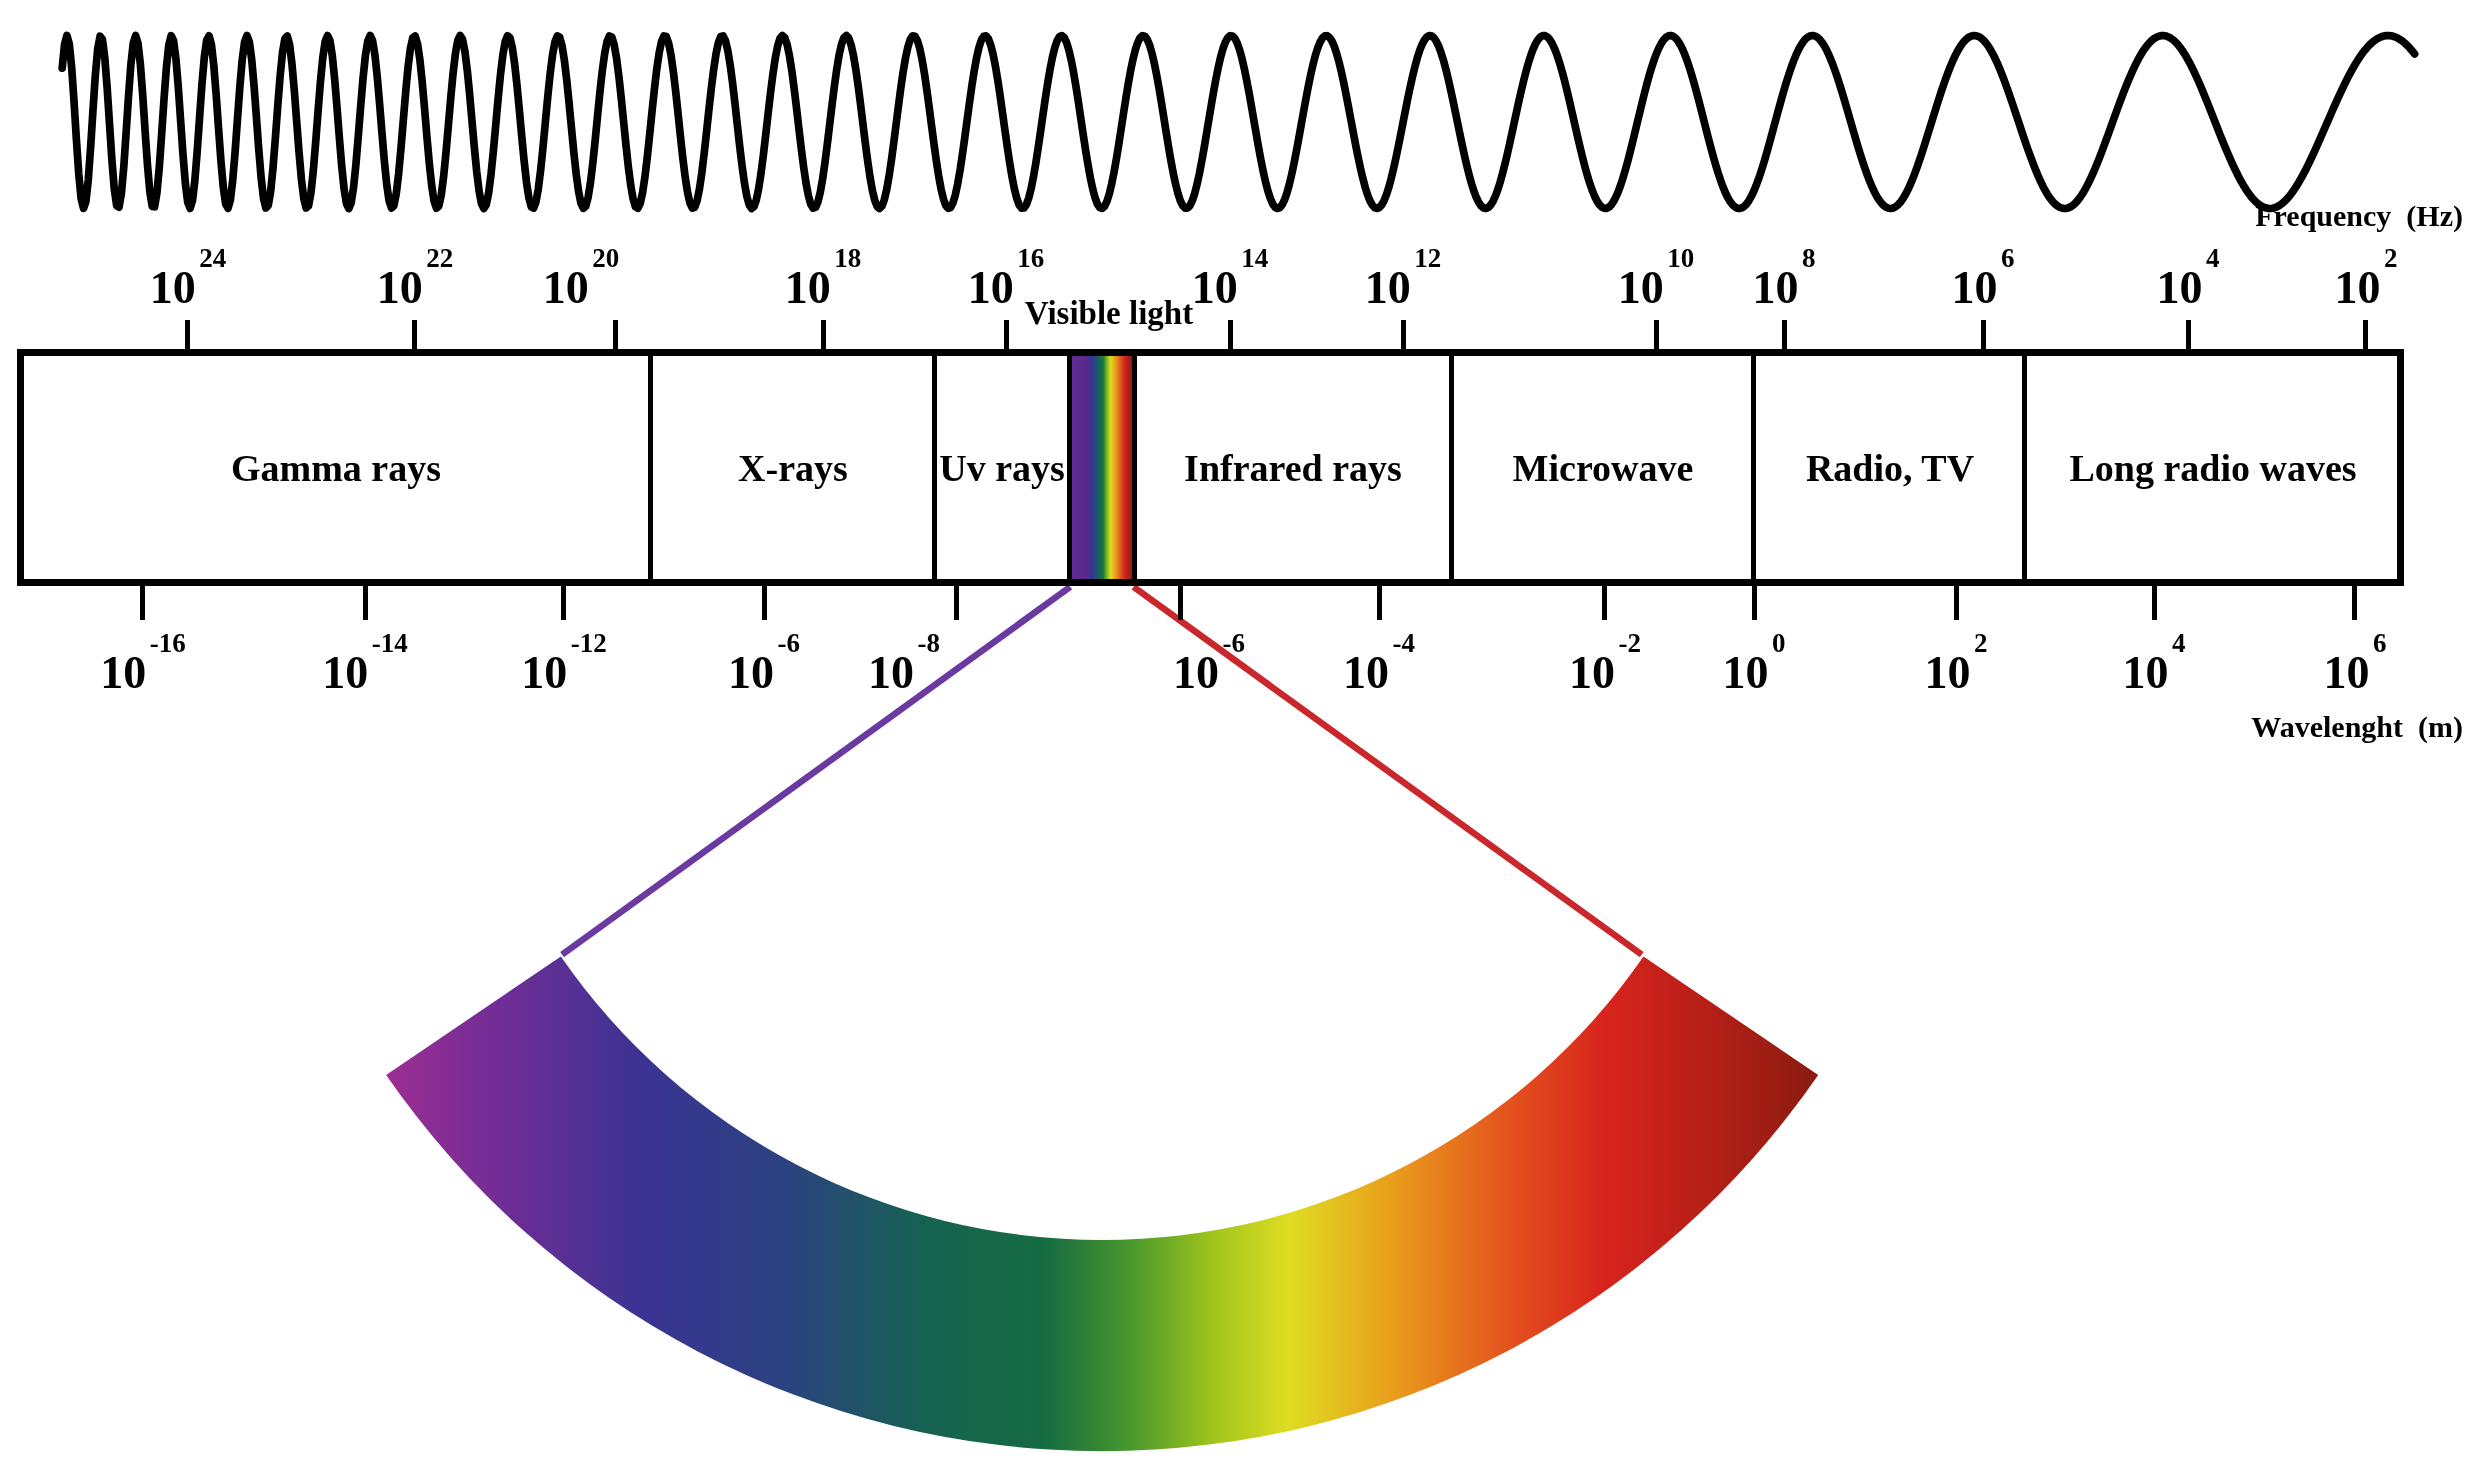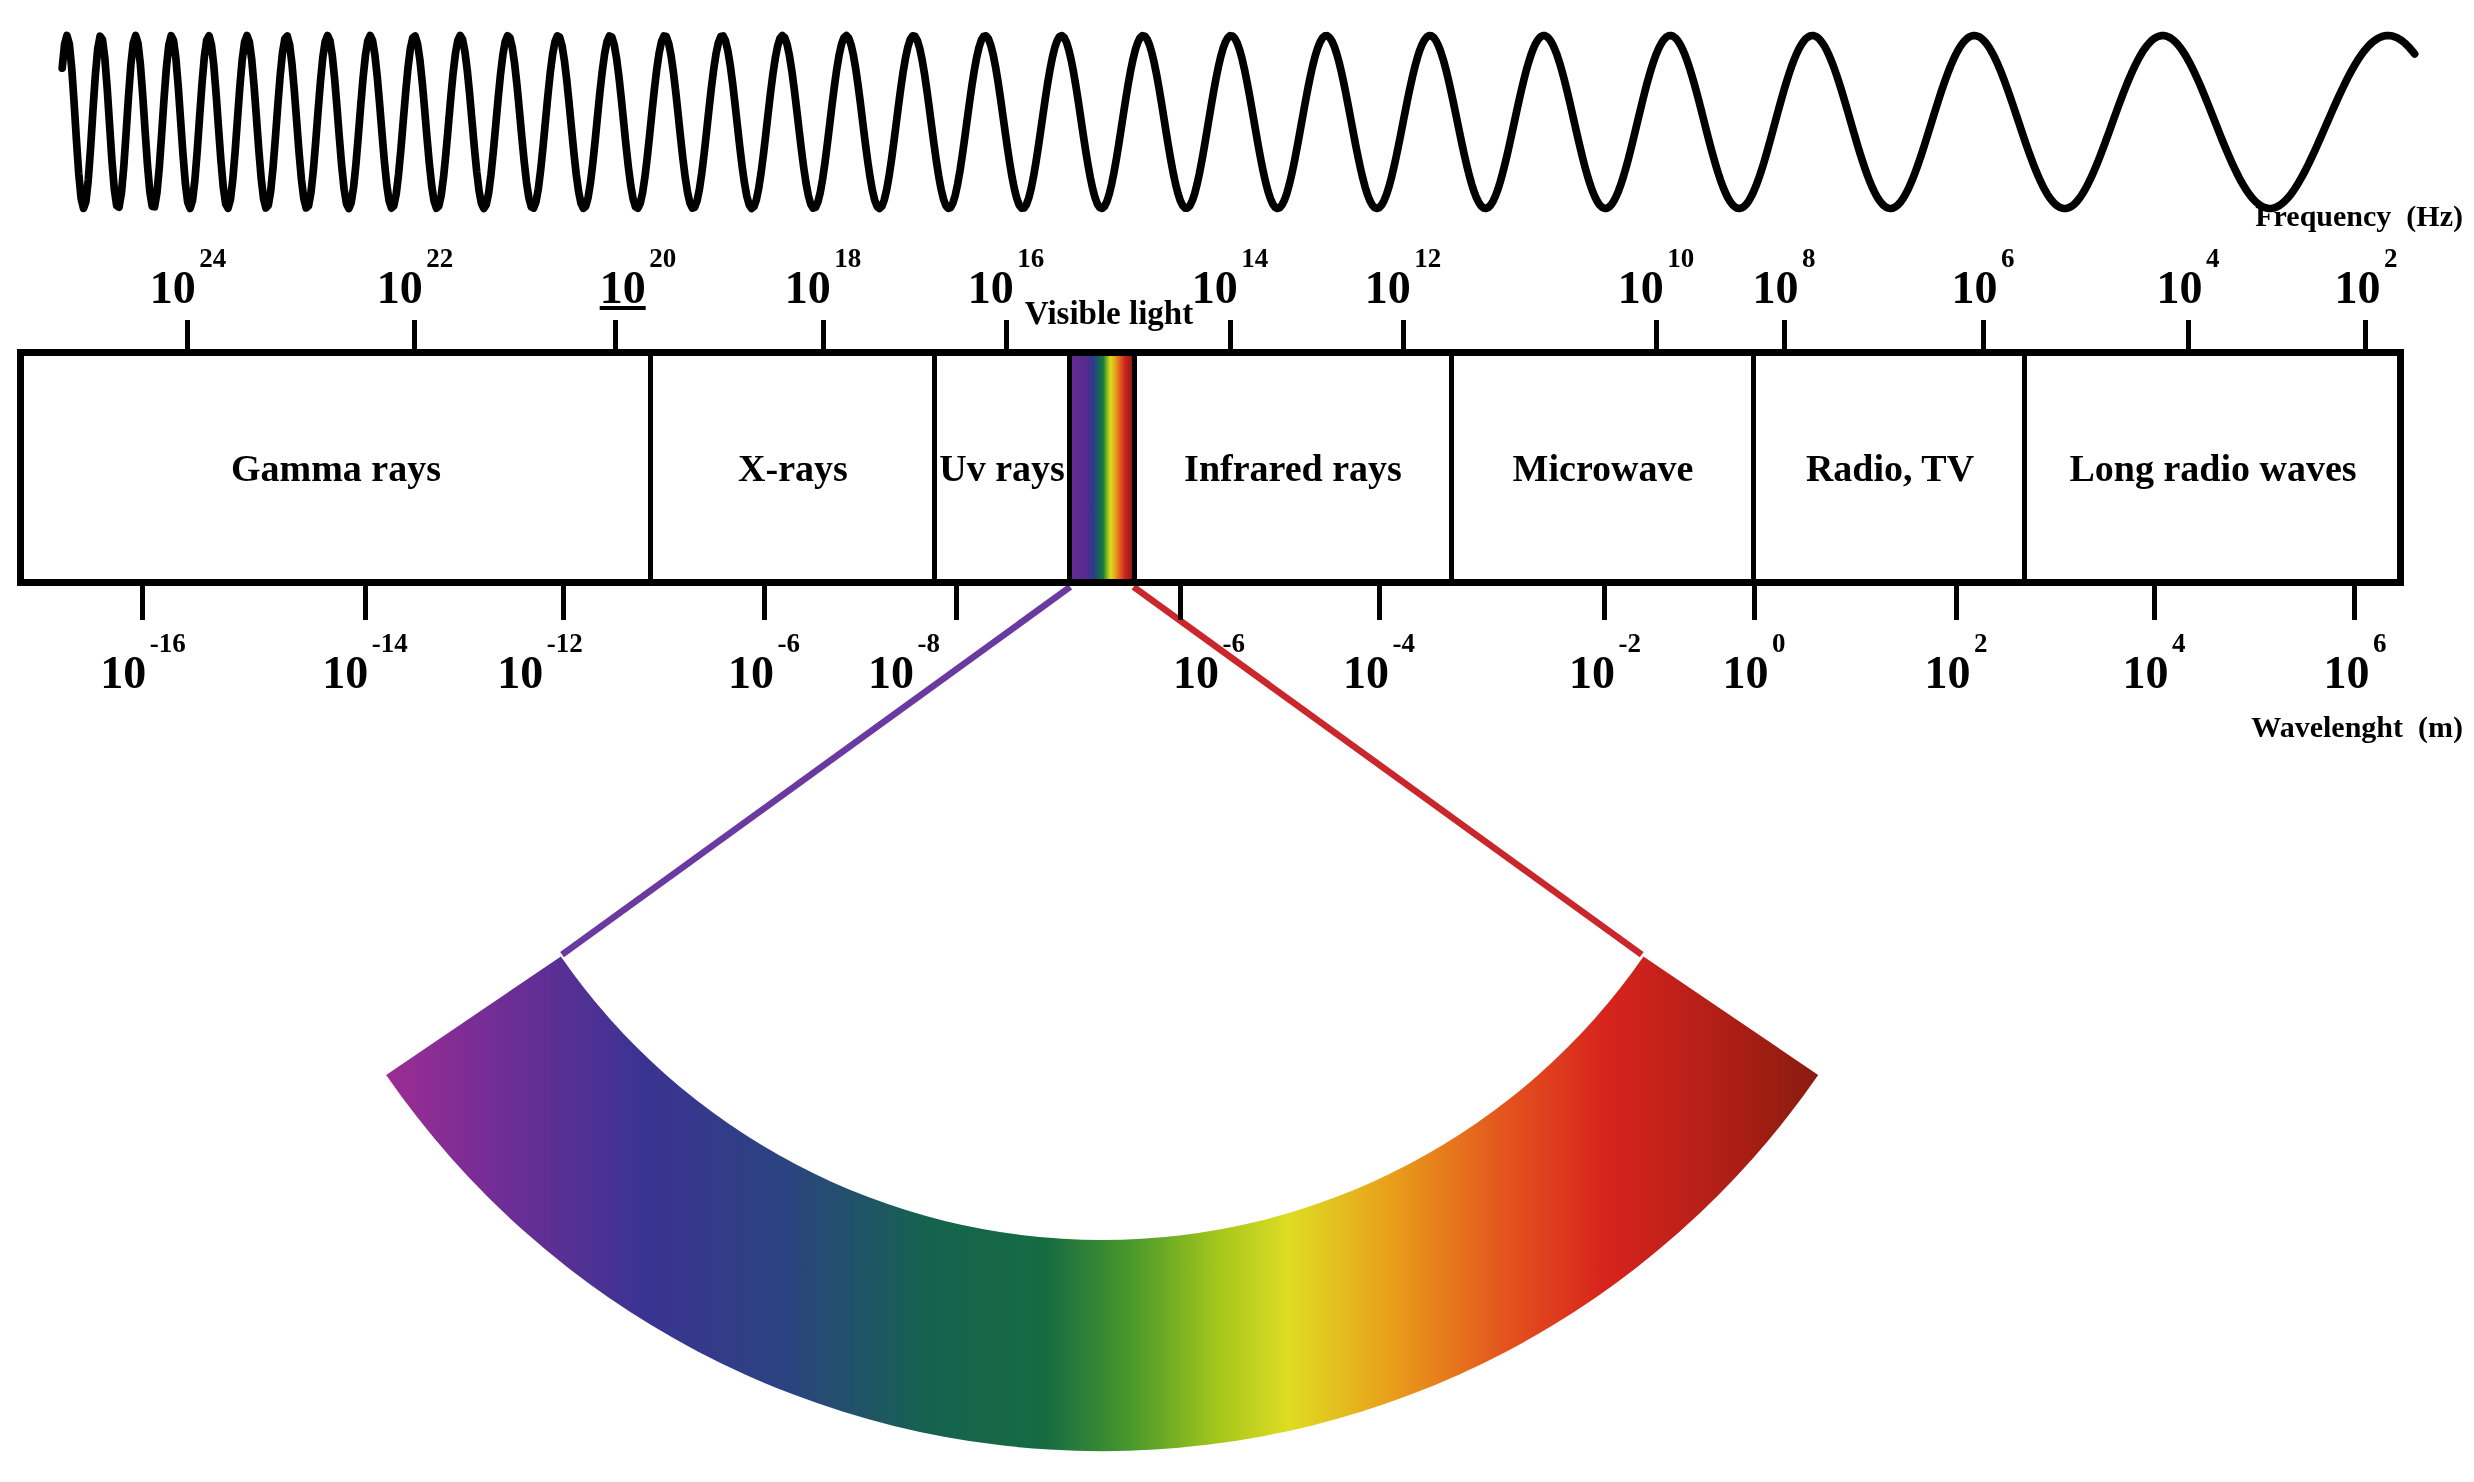--- a/index.html
+++ b/index.html
@@ -62,21 +62,21 @@
 
   <div id="visible-light-label">Visible light</div>
   <div id="freq-axis-label" class="axis-label">Frequency&nbsp;&nbsp;(Hz)</div>
   <div id="wave-axis-label" class="axis-label">Wavelenght&nbsp;&nbsp;(m)</div>
 
 <div class="tick freq-tick" style="left: 185px;"></div>
     <div class="pow freq-pow" style="left: 188px;"><span>10</span><span class="exp">24</span></div>
     <div class="tick freq-tick" style="left: 412px;"></div>
     <div class="pow freq-pow" style="left: 415px; text-align: center;"><span>10</span><span class="exp">22</span></div>
     <div class="tick freq-tick" style="left: 613px;"></div>
-    <div class="pow freq-pow" style="left: 638px; text-decoration: underline;"><span>10</span><span class="exp">20</span></div>
+    <div class="pow freq-pow" style="left: 581px;"><span>10</span><span class="exp">20</span></div>
     <div class="tick freq-tick" style="left: 821px;"></div>
     <div class="pow freq-pow" style="left: 823px;"><span>10</span><span class="exp">18</span></div>
     <div class="tick freq-tick" style="left: 1004px;"></div>
     <div class="pow freq-pow" style="left: 1006px;"><span>10</span><span class="exp">16</span></div>
     <div class="tick freq-tick" style="left: 1228px;"></div>
     <div class="pow freq-pow" style="left: 1230px;"><span>10</span><span class="exp">14</span></div>
     <div class="tick freq-tick" style="left: 1401px;"></div>
     <div class="pow freq-pow" style="left: 1403px;"><span>10</span><span class="exp">12</span></div>
     <div class="tick freq-tick" style="left: 1654px;"></div>
     <div class="pow freq-pow" style="left: 1656px;"><span>10</span><span class="exp">10</span></div>
@@ -86,21 +86,21 @@
     <div class="pow freq-pow" style="left: 1983px;"><span>10</span><span class="exp">6</span></div>
     <div class="tick freq-tick" style="left: 2186px;"></div>
     <div class="pow freq-pow" style="left: 2188px;"><span>10</span><span class="exp">4</span></div>
     <div class="tick freq-tick" style="left: 2363px;"></div>
     <div class="pow freq-pow" style="left: 2366px;"><span>10</span><span class="exp">2</span></div>
     <div class="tick wave-tick" style="left: 140px;"></div>
     <div class="pow wave-pow" style="left: 143px;"><span>10</span><span class="exp">-16</span></div>
     <div class="tick wave-tick" style="left: 363px;"></div>
     <div class="pow wave-pow" style="left: 365px;"><span>10</span><span class="exp">-14</span></div>
     <div class="tick wave-tick" style="left: 561px;"></div>
-    <div class="pow wave-pow" style="left: 540px;"><span>10</span><span class="exp">-12</span></div>
+    <div class="pow wave-pow" style="left: 564px;"><span>10</span><span class="exp">-12</span></div>
     <div class="tick wave-tick" style="left: 762px;"></div>
     <div class="pow wave-pow" style="left: 764px;"><span>10</span><span class="exp">-6</span></div>
     <div class="tick wave-tick" style="left: 954px;"></div>
     <div class="pow wave-pow" style="left: 904px;"><span>10</span><span class="exp">-8</span></div>
     <div class="tick wave-tick" style="left: 1178px;"></div>
     <div class="pow wave-pow" style="left: 1181px; margin-left: 28px;"><span>10</span><span class="exp">-6</span></div>
     <div class="tick wave-tick" style="left: 1377px;"></div>
     <div class="pow wave-pow" style="left: 1379px;"><span>10</span><span class="exp">-4</span></div>
     <div class="tick wave-tick" style="left: 1602px;"></div>
     <div class="pow wave-pow" style="left: 1605px;"><span>10</span><span class="exp">-2</span></div>

